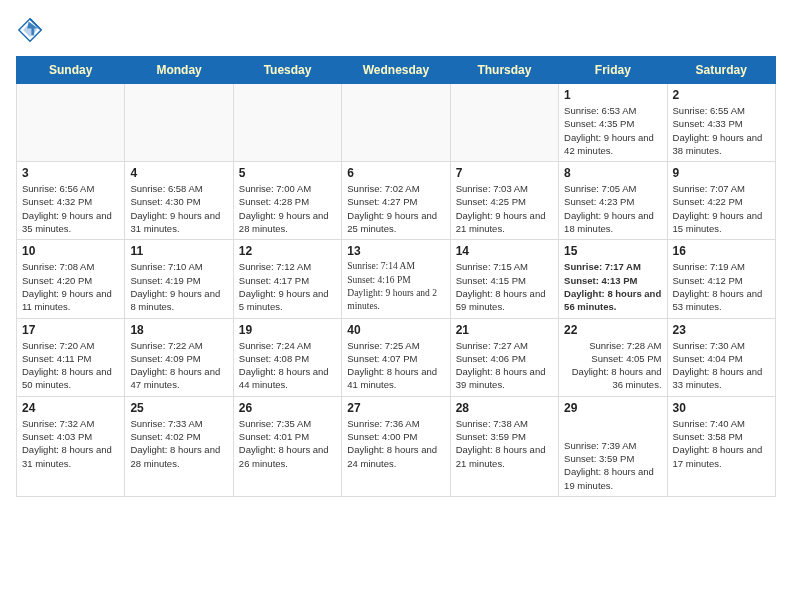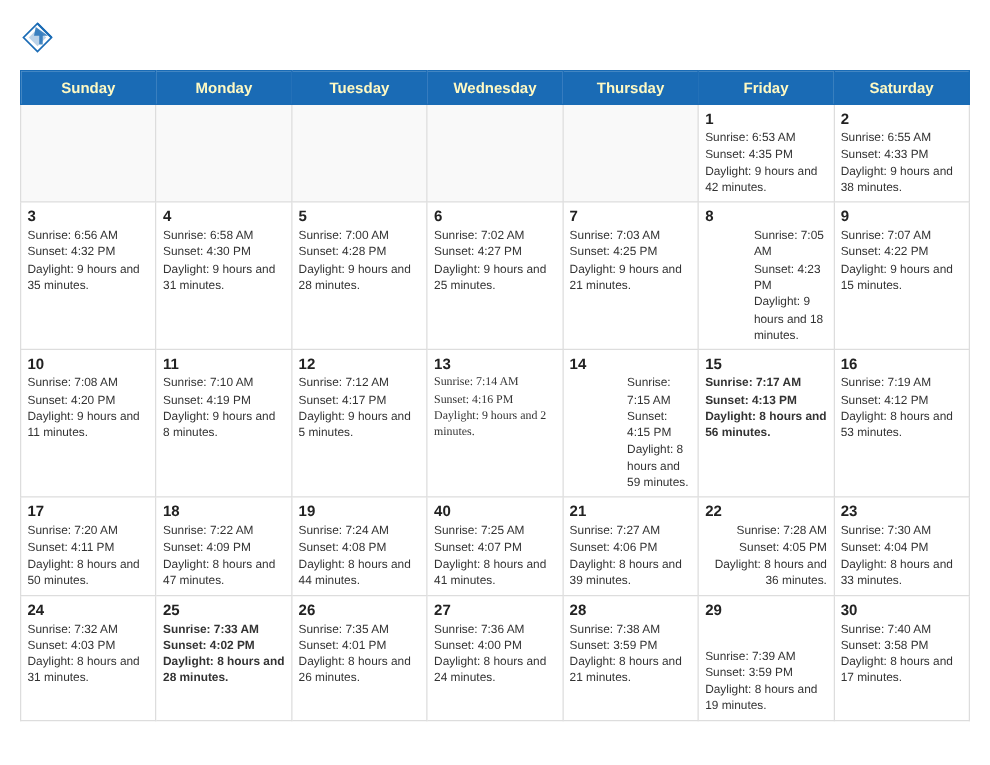--- a/index.html
+++ b/index.html
@@ -175,21 +175,21 @@
 Daylight: 9 hours and 25 minutes.</div>
         </td>
         <td>
           <span class="day-num">7</span>
           <div class="day-info" style="white-space: pre-line;">Sunrise: 7:03 AM
 Sunset: 4:25 PM
 Daylight: 9 hours and 21 minutes.</div>
         </td>
         <td>
           <span class="day-num">8</span>
-          <div class="day-info" style="white-space: pre-line; margin-left: 39px;">Sunrise: 7:05 AM
+          <div class="day-info" style="white-space: pre-line;">Sunrise: 7:05 AM
 Sunset: 4:23 PM
 Daylight: 9 hours and 18 minutes.</div>
         </td>
         <td>
           <span class="day-num">9</span>
           <div class="day-info" style="white-space: pre-line;">Sunrise: 7:07 AM
 Sunset: 4:22 PM
 Daylight: 9 hours and 15 minutes.</div>
         </td>
       </tr>
@@ -213,21 +213,21 @@
 Daylight: 9 hours and 5 minutes.</div>
         </td>
         <td>
           <span class="day-num">13</span>
           <div class="day-info" style="white-space: pre-line; font-family: Liberation Serif, serif;">Sunrise: 7:14 AM
 Sunset: 4:16 PM
 Daylight: 9 hours and 2 minutes.</div>
         </td>
         <td>
           <span class="day-num">14</span>
-          <div class="day-info" style="white-space: pre-line; margin-left: 46px;">Sunrise: 7:15 AM
+          <div class="day-info" style="white-space: pre-line;">Sunrise: 7:15 AM
 Sunset: 4:15 PM
 Daylight: 8 hours and 59 minutes.</div>
         </td>
         <td>
           <span class="day-num">15</span>
           <div class="day-info" style="white-space: pre-line; font-weight: bold;">Sunrise: 7:17 AM
 Sunset: 4:13 PM
 Daylight: 8 hours and 56 minutes.</div>
         </td>
         <td>
@@ -283,21 +283,21 @@
       </tr>
       <tr>
         <td>
           <span class="day-num">24</span>
           <div class="day-info" style="white-space: pre-line;">Sunrise: 7:32 AM
 Sunset: 4:03 PM
 Daylight: 8 hours and 31 minutes.</div>
         </td>
         <td>
           <span class="day-num">25</span>
-          <div class="day-info" style="white-space: pre-line; font-weight: bold;">Sunrise: 7:33 AM
+          <div class="day-info" style="white-space: pre-line;">Sunrise: 7:33 AM
 Sunset: 4:02 PM
 Daylight: 8 hours and 28 minutes.</div>
         </td>
         <td>
           <span class="day-num">26</span>
           <div class="day-info" style="white-space: pre-line;">Sunrise: 7:35 AM
 Sunset: 4:01 PM
 Daylight: 8 hours and 26 minutes.</div>
         </td>
         <td>

